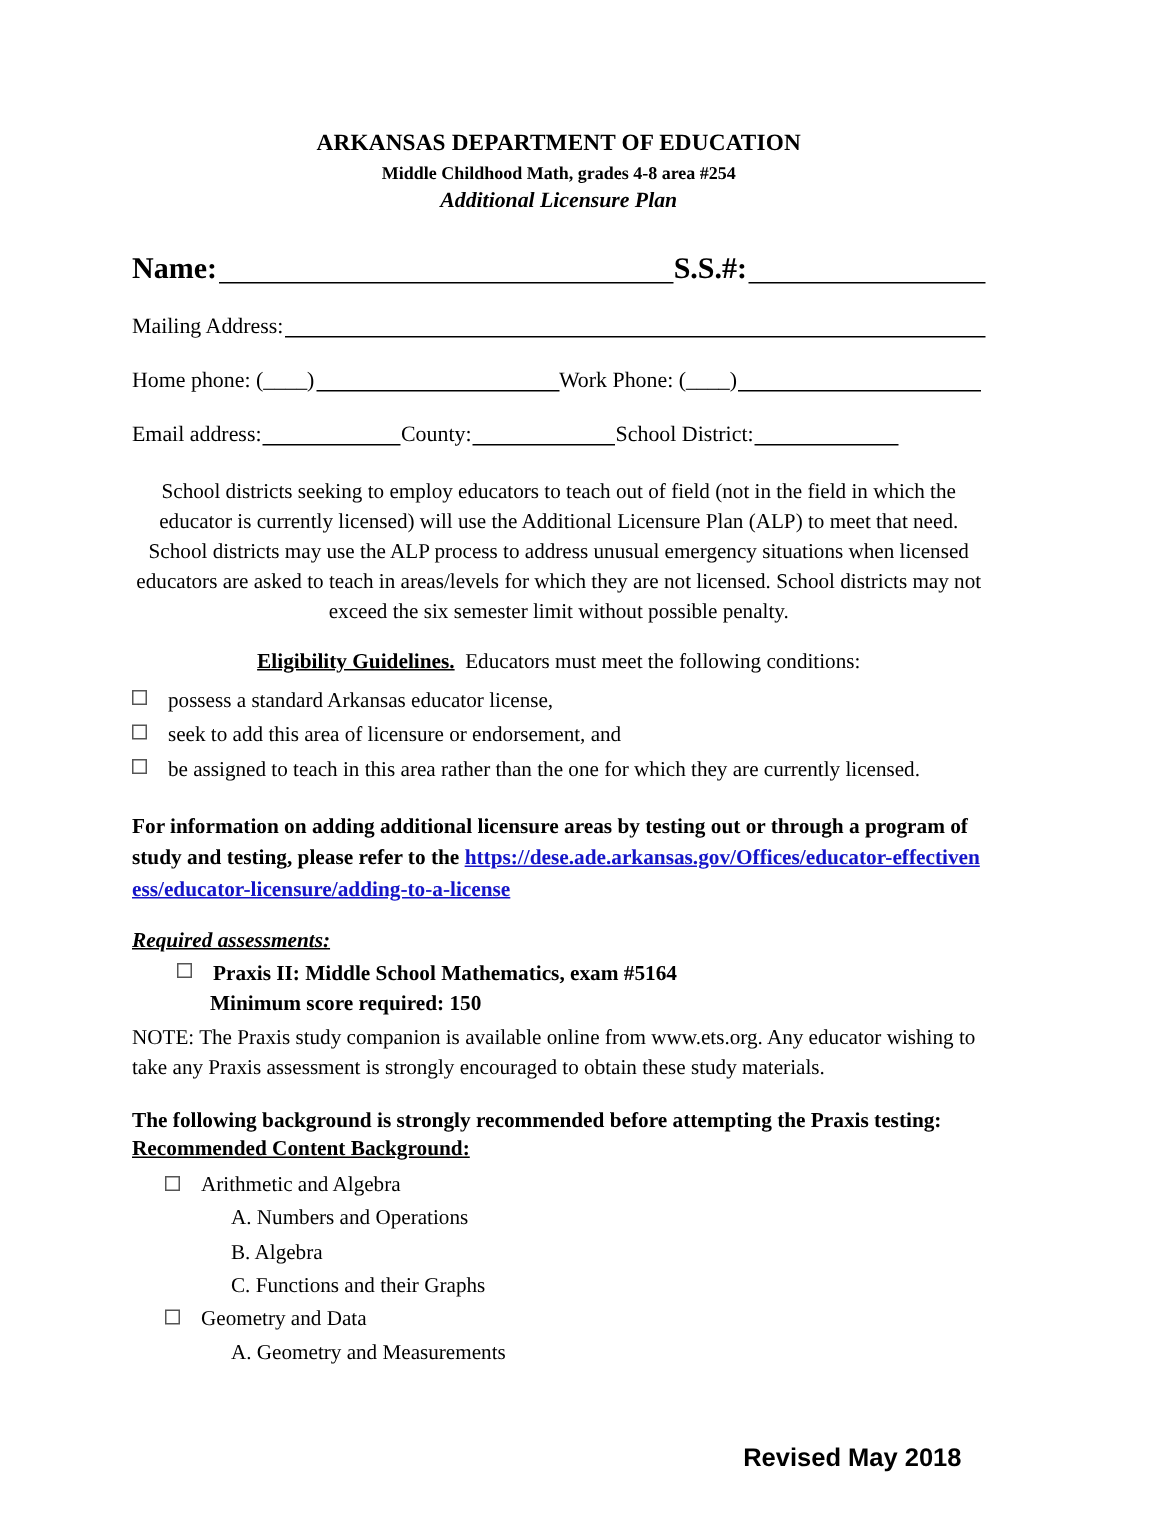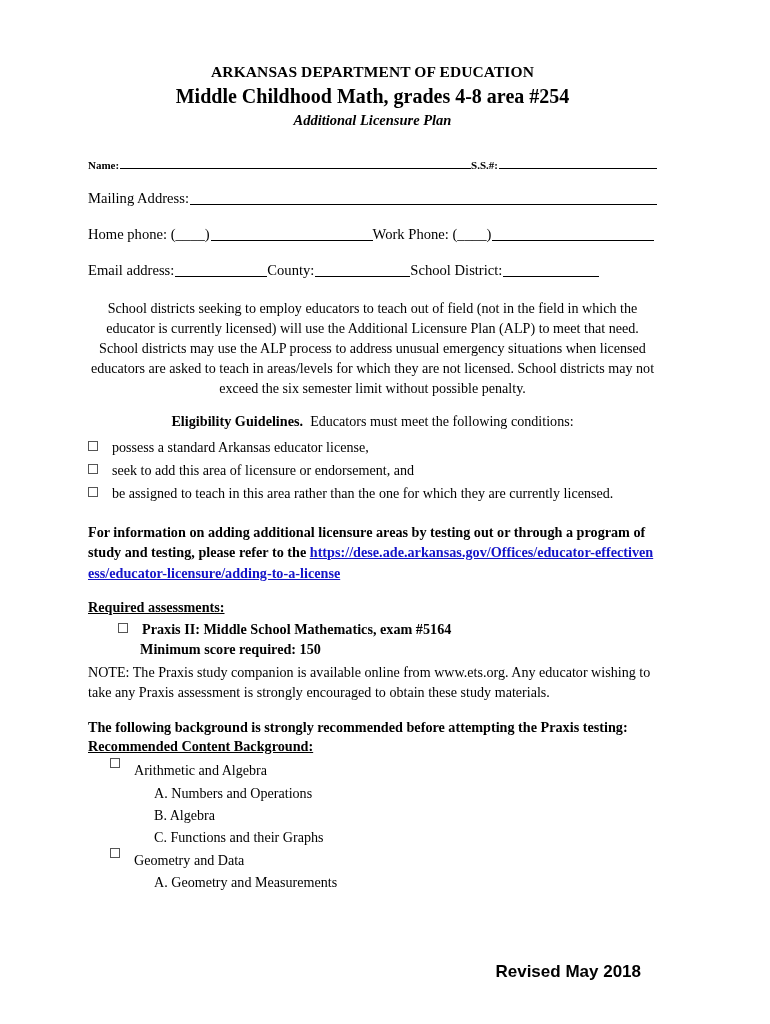--- a/index.html
+++ b/index.html
@@ -13,34 +13,34 @@
     font-family: "Liberation Serif", serif;
     color: #000000;
     position: relative;
     overflow: hidden;
   }
   .page {
     position: relative;
     width: 745px;
     height: 1024px;
     box-sizing: border-box;
-    padding: 62px 88px 0 88px;
+    padding: 86px 88px 0 88px;
   }
   .header {
     text-align: center;
     line-height: 1.28;
   }
   .header .line1 {
     font-weight: bold;
     font-size: 15.5px;
     letter-spacing: .1px;
   }
   .header .line2 {
     font-weight: bold;
-    font-size: 20px;
+    font-size: 12px;
     margin-top: 2px;
   }
   .header .line3 {
     font-weight: bold;
     font-style: italic;
     font-size: 14.5px;
     margin-top: 2px;
   }
 
   
@@ -49,21 +49,21 @@
   }
   .field-row {
     display: flex;
     align-items: flex-end;
     font-size: 14.6px;
     margin-bottom: 19px;
     white-space: nowrap;
   }
   .field-row.bold {
     font-weight: bold;
-    font-size: 11px;
+    font-size: 20px;
   }
   .flabel {
     flex: none;
     padding-right: 1px;
   }
   .rule {
     flex: 1 1 auto;
     border-bottom: 1.1px solid #000;
     height: 14px;
     margin-bottom: 2px;
@@ -78,20 +78,21 @@
   .para {
     font-size: 14.1px;
     line-height: 1.42;
     text-align: center;
     margin-top: 16px;
   }
   .para.tight { margin-top: 13px; }
 
   .section-head {
     font-weight: bold;
+    text-decoration: underline;
     font-size: 14.2px;
   }
   .inline-normal {
     font-weight: normal;
     text-decoration: none;
   }
 
   ul.bullets {
     list-style: none;
     margin: 6px 0 0 0;
@@ -128,20 +129,21 @@
     text-decoration: underline;
     font-weight: bold;
     word-break: break-all;
   }
 
   .req-head {
     font-weight: bold;
     text-decoration: underline;
     font-size: 14.2px;
     margin-top: 16px;
+    font-style: italic;
   }
   .exam-line {
     font-weight: bold;
     font-size: 14.2px;
     margin-top: 5px;
     margin-left: 30px;
     display: flex;
     align-items: baseline;
   }
   .score-line {
@@ -168,21 +170,21 @@
     margin-top: 2px;
   }
 
   .outline {
     margin-top: 4px;
     font-size: 14.1px;
     line-height: 1.58;
   }
   .outline .grp {
     display: flex;
-    align-items: flex-start;
+    align-items: center;
     margin-left: 22px;
   }
   .outline .sub {
     margin-left: 66px;
   }
 
   .footer {
     position: absolute;
     right: 104px;
     bottom: 42px;

